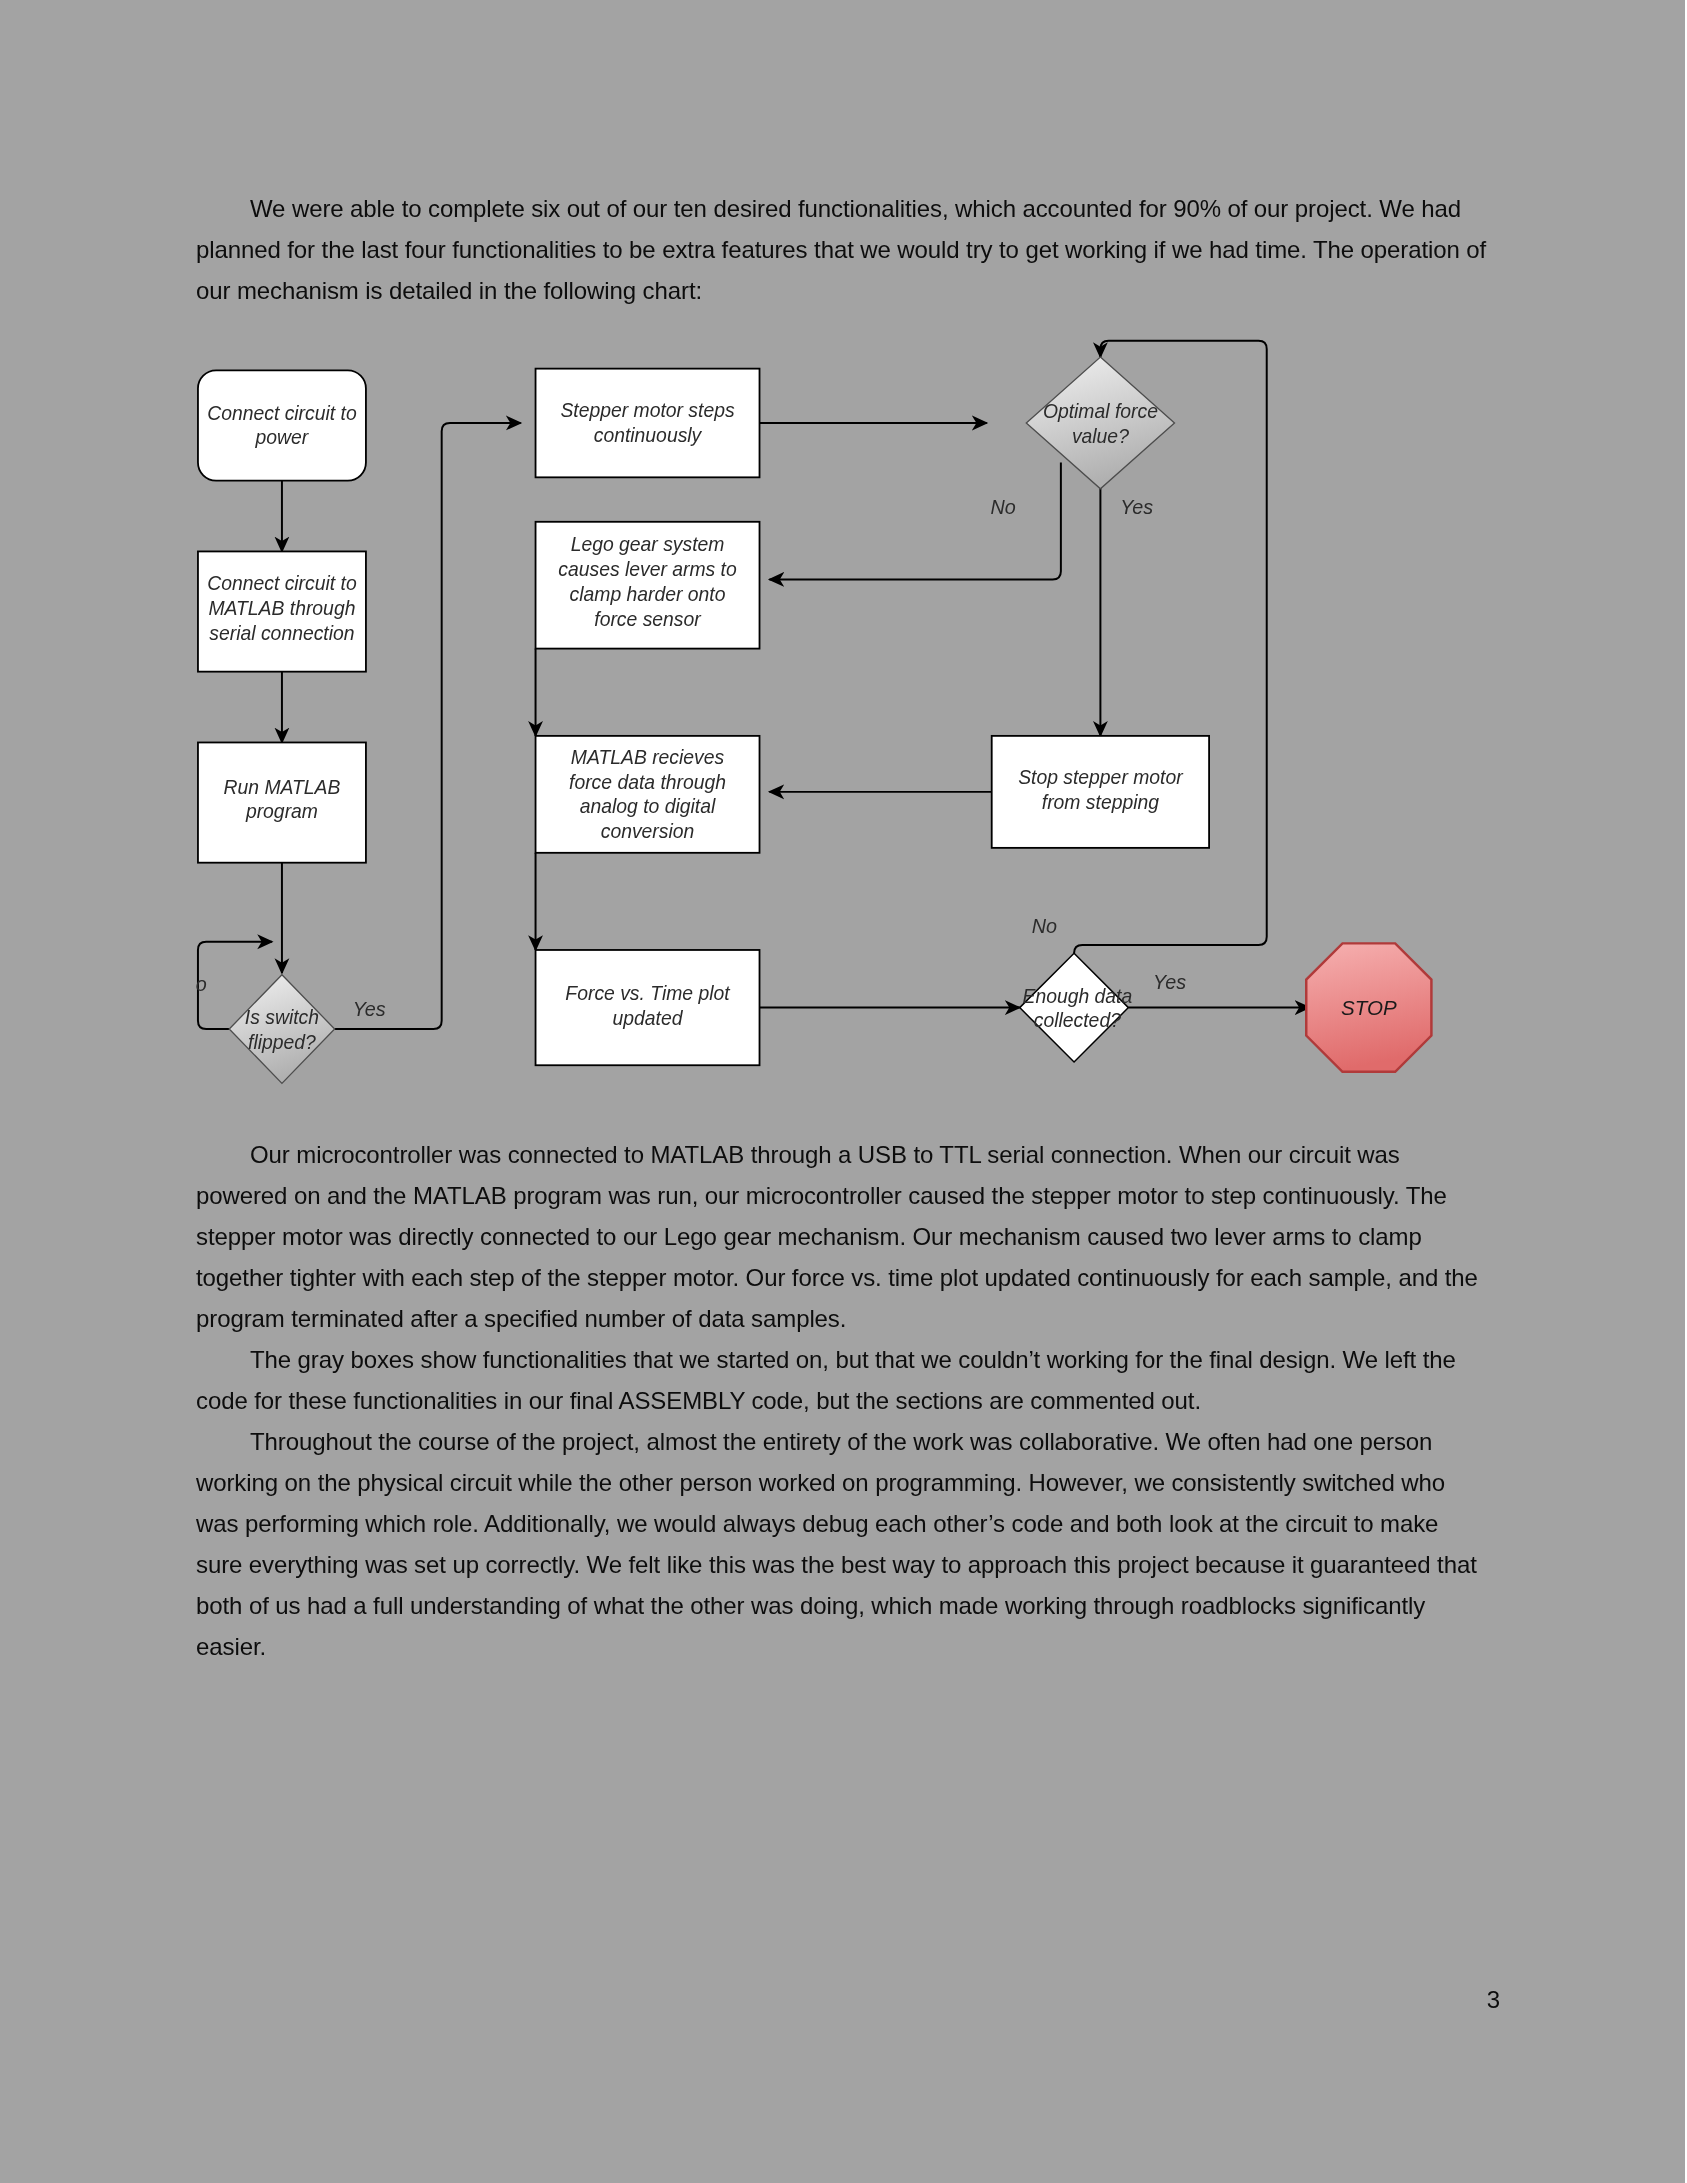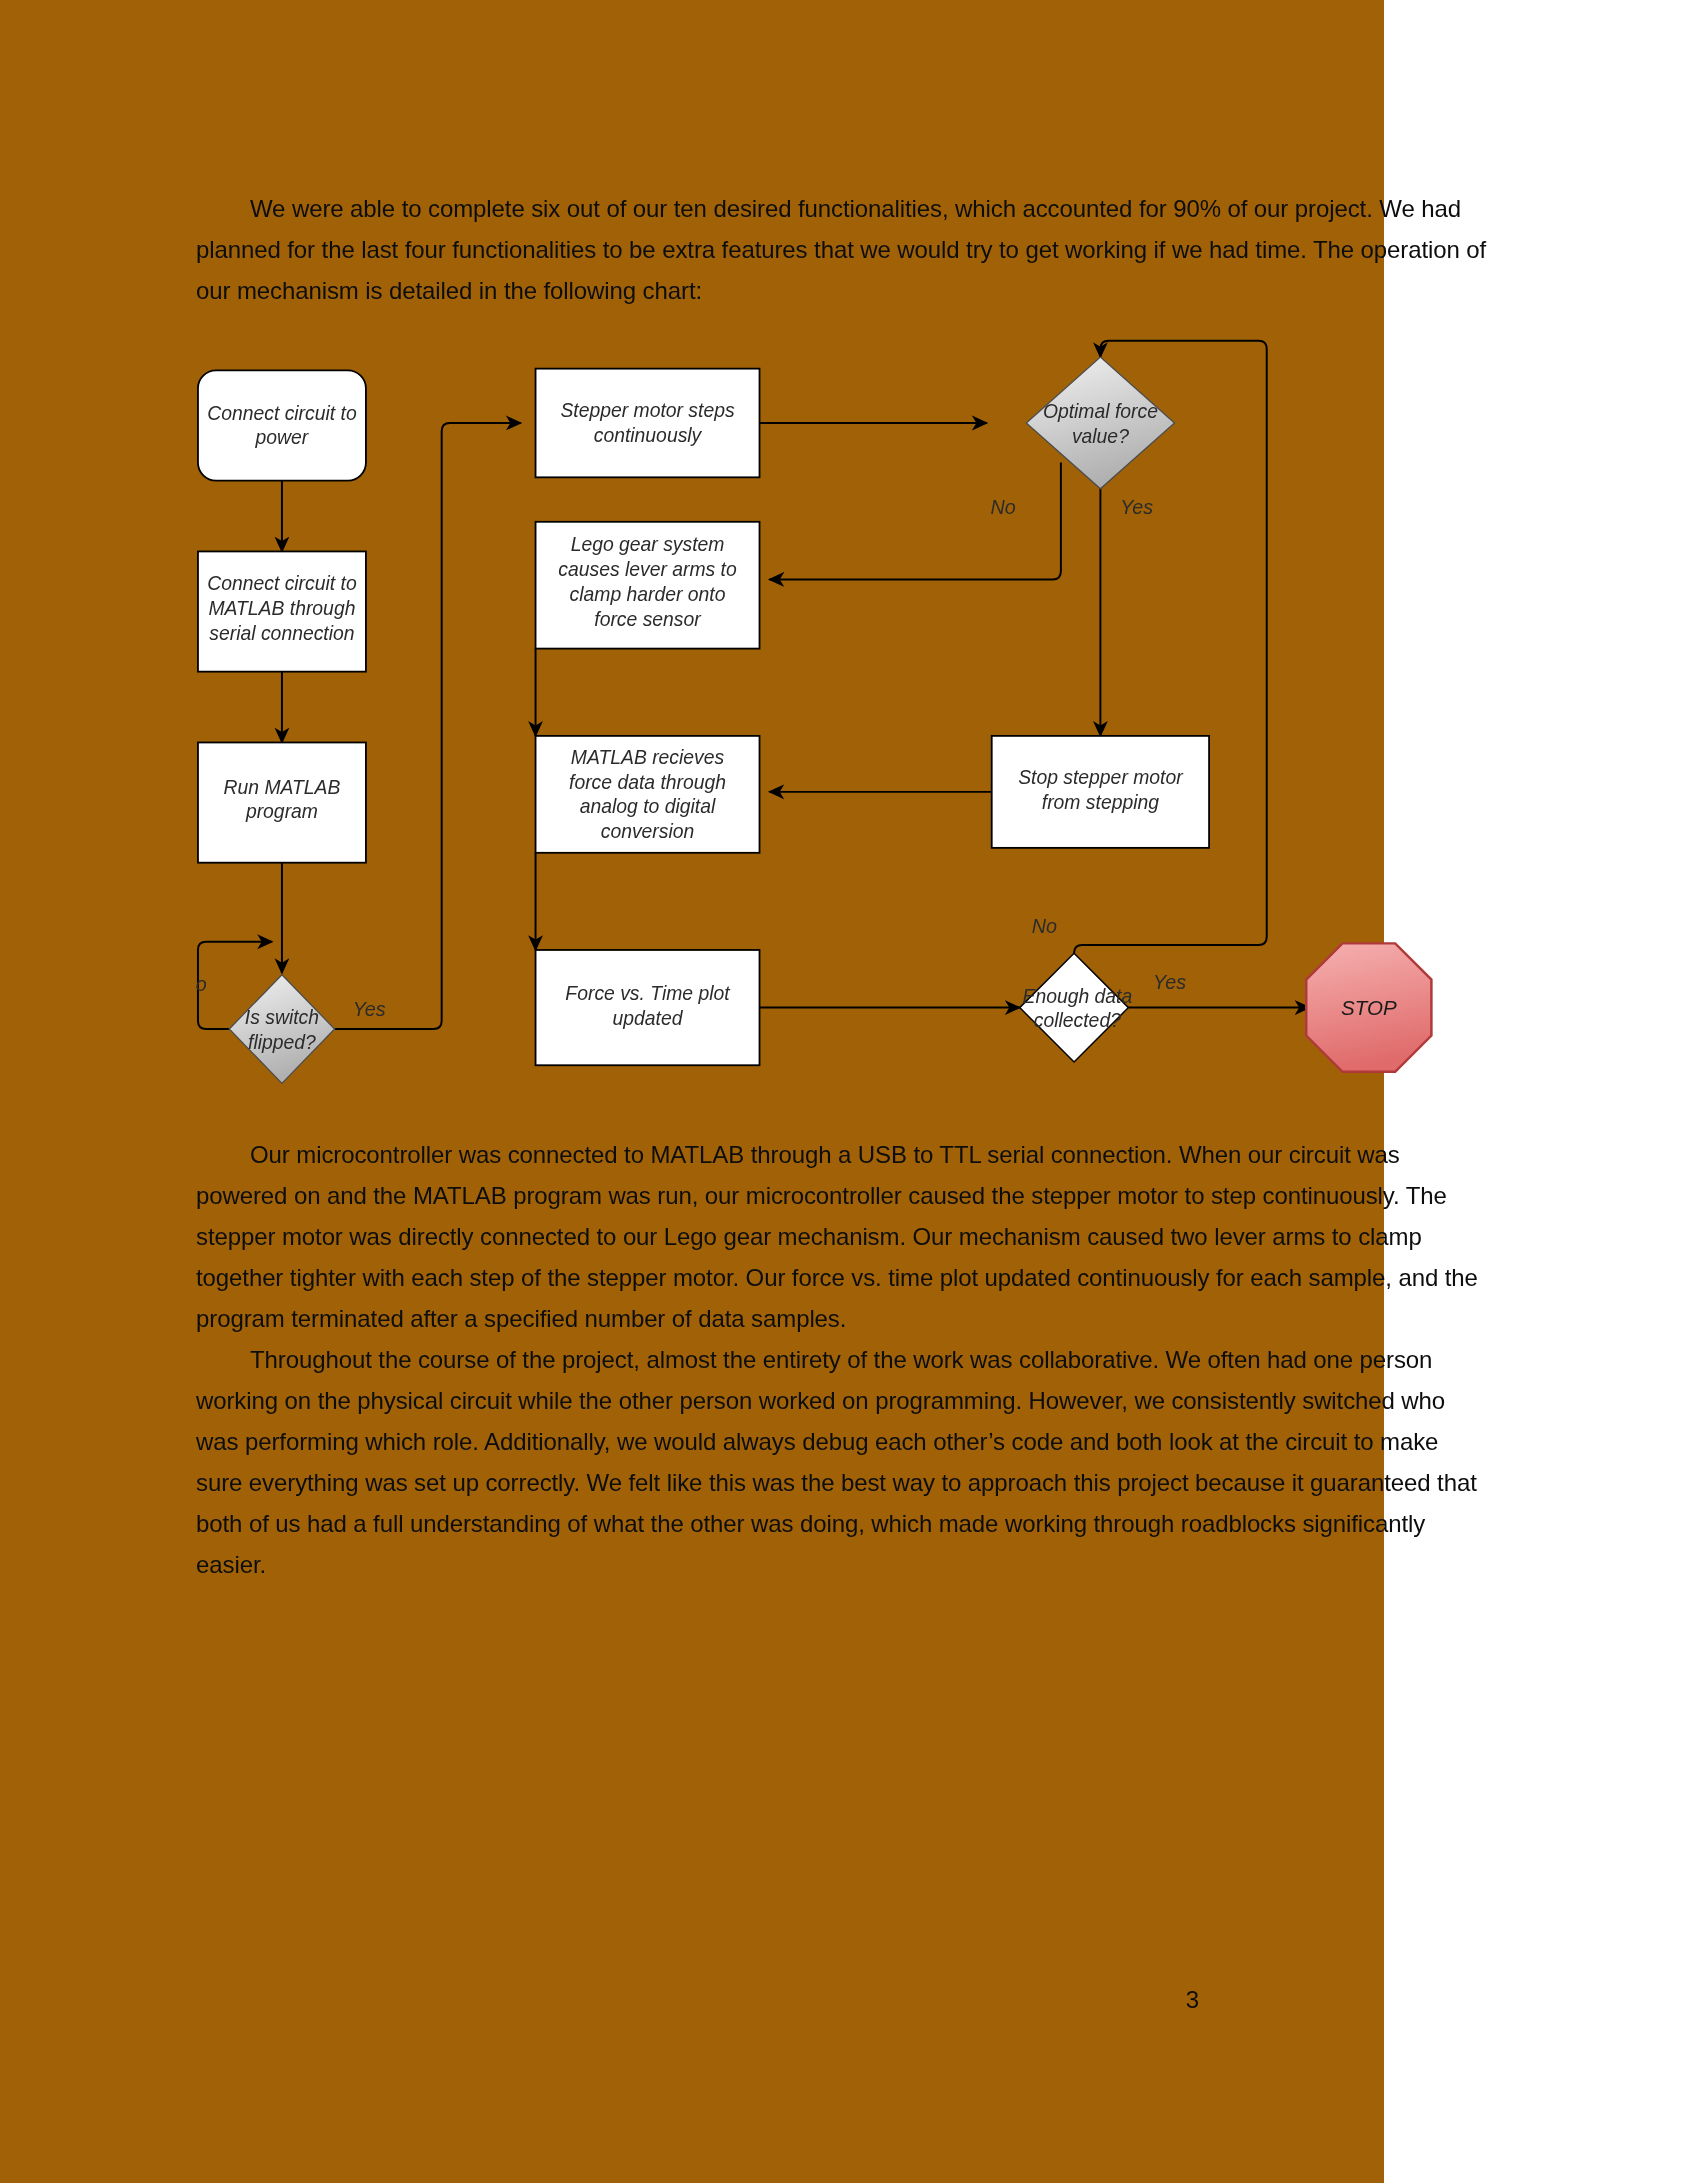--- a/index.html
+++ b/index.html
@@ -11,23 +11,23 @@
     width: 1687px;
     height: 2183px;
     position: relative;
     font-family: "Liberation Sans", sans-serif;
     color: #000000;
     overflow: hidden;
   }
   .page {
     position: absolute;
     left: 0; top: 0;
-    width: 1384px;
+    width: 1685px;
     height: 2183px;
-    background: #a16207;
+    background: #a3a3a3;
   }
   .content {
     position: absolute;
     left: 196px;
     top: 188px;
     width: 1295px;
   }
   p.body-par {
     margin: 0 0 0 0;
     font-family: "Liberation Sans", sans-serif;
@@ -230,19 +230,20 @@
         <text class="edge-label" x="-18" y="792" text-anchor="start">No</text>
         <text class="edge-label" x="190" y="822" text-anchor="start">Yes</text>
         <text class="edge-label" x="980" y="212" text-anchor="middle">No</text>
         <text class="edge-label" x="1142" y="212" text-anchor="middle">Yes</text>
         <text class="edge-label" x="1030" y="722" text-anchor="middle">No</text>
         <text class="edge-label" x="1182" y="790" text-anchor="middle">Yes</text>
       </svg>
     </div>
 
     <p class="body-par">Our microcontroller was connected to MATLAB through a USB to TTL serial connection. When our circuit was powered on and the MATLAB program was run, our microcontroller caused the stepper motor to step continuously. The stepper motor was directly connected to our Lego gear mechanism. Our mechanism caused two lever arms to clamp together tighter with each step of the stepper motor. Our force vs. time plot updated continuously for each sample, and the program terminated after a specified number of data samples.</p>
+    <p class="body-par tight">The gray boxes show functionalities that we started on, but that we couldn’t working for the final design. We left the code for these functionalities in our final ASSEMBLY code, but the sections are commented out.</p>
     <p class="body-par tight">Throughout the course of the project, almost the entirety of the work was collaborative. We often had one person working on the physical circuit while the other person worked on programming. However, we consistently switched who was performing which role. Additionally, we would always debug each other’s code and both look at the circuit to make sure everything was set up correctly. We felt like this was the best way to approach this project because it guaranteed that both of us had a full understanding of what the other was doing, which made working through roadblocks significantly easier.</p>
 
   </div>
 
   <div class="pagenum">3</div>
 </div>
 
 
 </body></html>

